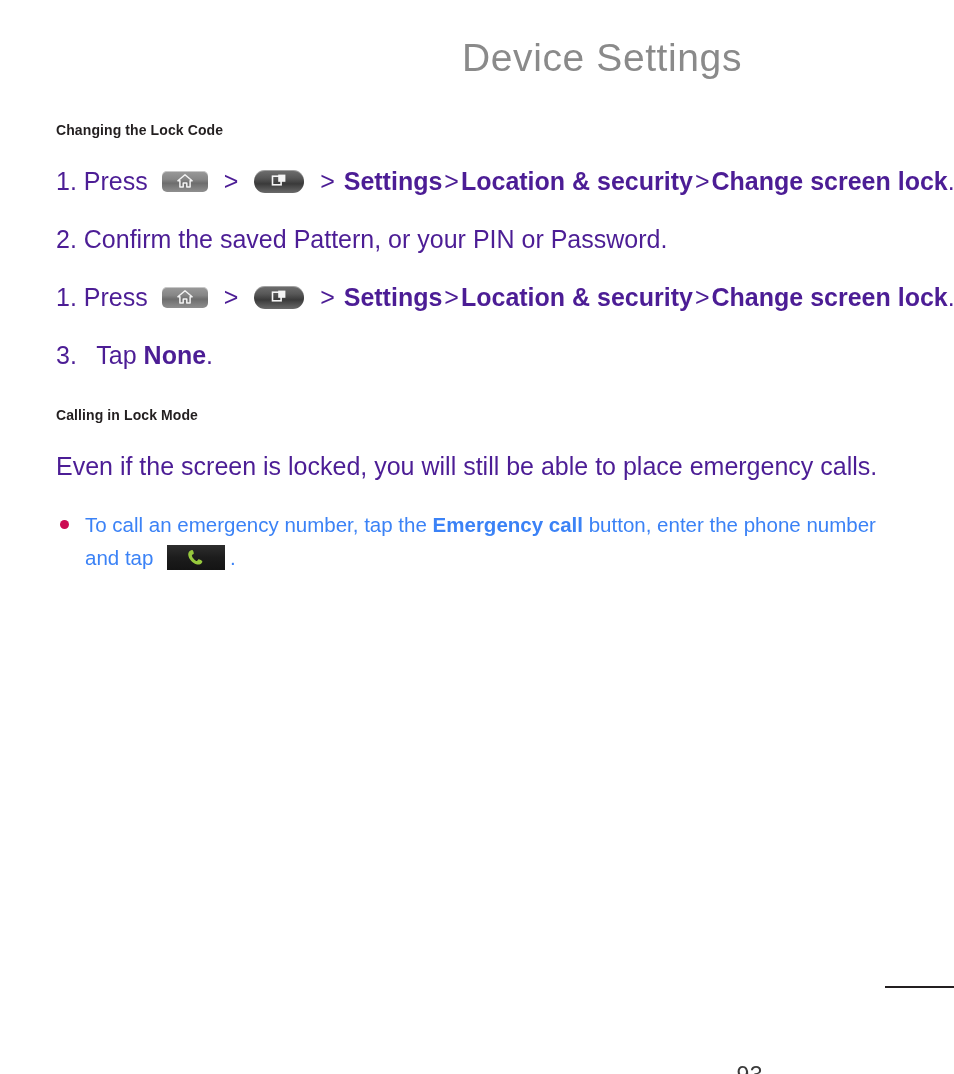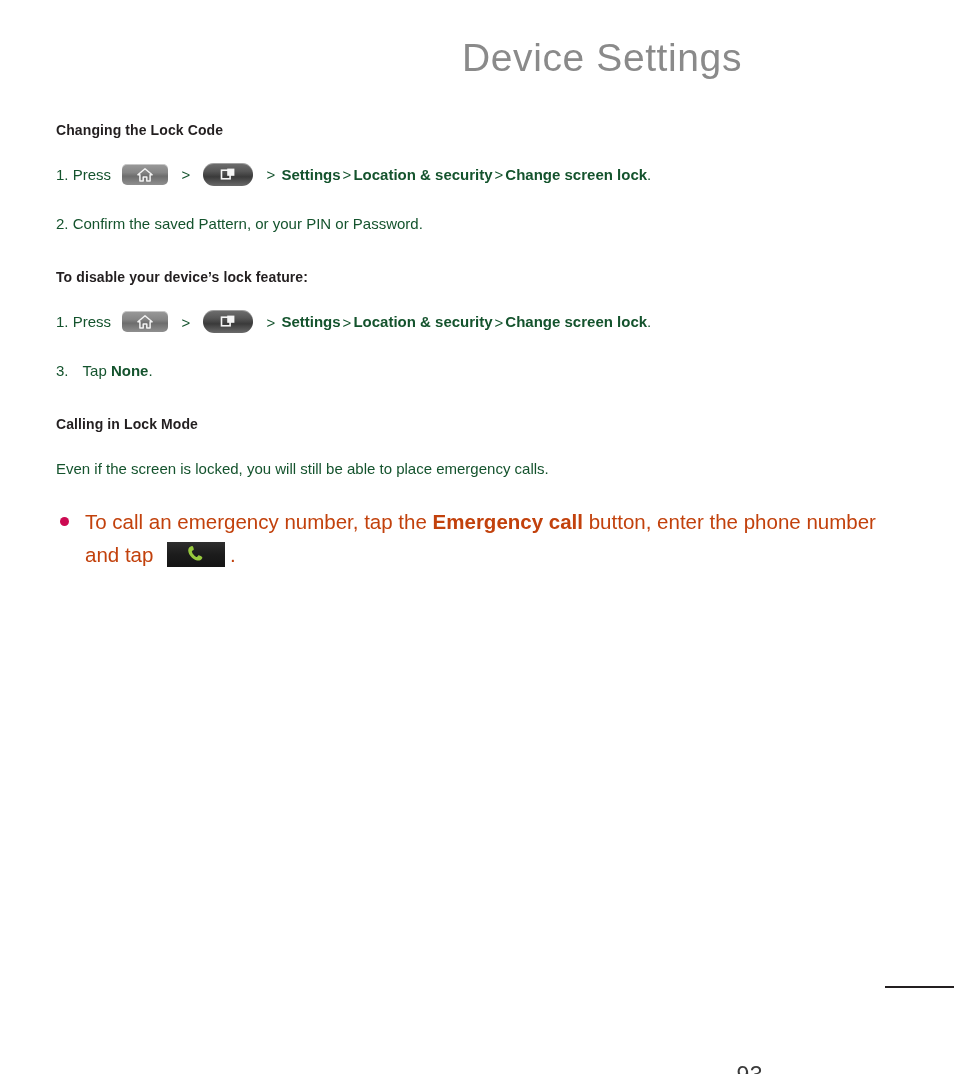--- a/index.html
+++ b/index.html
@@ -50,25 +50,25 @@
     margin: 0 0 27px 0;
     color: #231f20;
   }
   h2.section-heading.tight {
     margin-top: 36px;
   }
 
   p.step,
   p.body-text,
   p.lead-bold {
-    font-size: 15px;
+    font-size: 25px;
     font-weight: normal;
     line-height: 1.28;
     margin: 0 0 26px 0;
-    color: #14532d;
+    color: #4c1d95;
     white-space: nowrap;
   }
 
   b, .b {
     font-weight: bold;
   }
 
   .sep {
     font-weight: normal;
     padding: 0 2px;
@@ -130,21 +130,21 @@
     list-style: none;
     margin: 0;
     padding: 0;
   }
   ul.bullets li {
     position: relative;
     padding-left: 29px;
     font-size: 20.5px;
     line-height: 1.62;
     margin: 0;
-    color: #c2410c;
+    color: #3b82f6;
   }
   ul.bullets li .dot {
     position: absolute;
     left: 4px;
     top: 12px;
     width: 9px;
     height: 9px;
     border-radius: 50%;
     background: #cc0a52;
   }
@@ -196,21 +196,20 @@
       <span class="sep">&gt;</span>
       <b>Settings</b><span class="sep">&gt;</span><b>Location &amp; security</b><span class="sep">&gt;</span><b>Change screen lock</b><span>.</span>
     </p>
 
     <p class="step">
       <span>2.</span>
       <span>Confirm the saved Pattern, or your PIN or Password.</span>
     </p>
 
 
-    <h2 class="section-heading tight">To disable your device’s lock feature:</h2>
 
     <p class="step">
       <span>1.</span>
       <span>Press</span>
       <span class="key key-home">
         <svg width="17" height="15" viewBox="0 0 17 15" aria-hidden="true">
           <path d="M8.5 1.3 L15.6 7.3 L13.6 7.3 L13.6 13.6 L10.3 13.6 L10.3 9.4 L6.7 9.4 L6.7 13.6 L3.4 13.6 L3.4 7.3 L1.4 7.3 Z" fill="none" stroke="#f2f2f2" stroke-width="1.5" stroke-linejoin="round"></path>
         </svg>
       </span>
       <span class="sep">&gt;</span>

